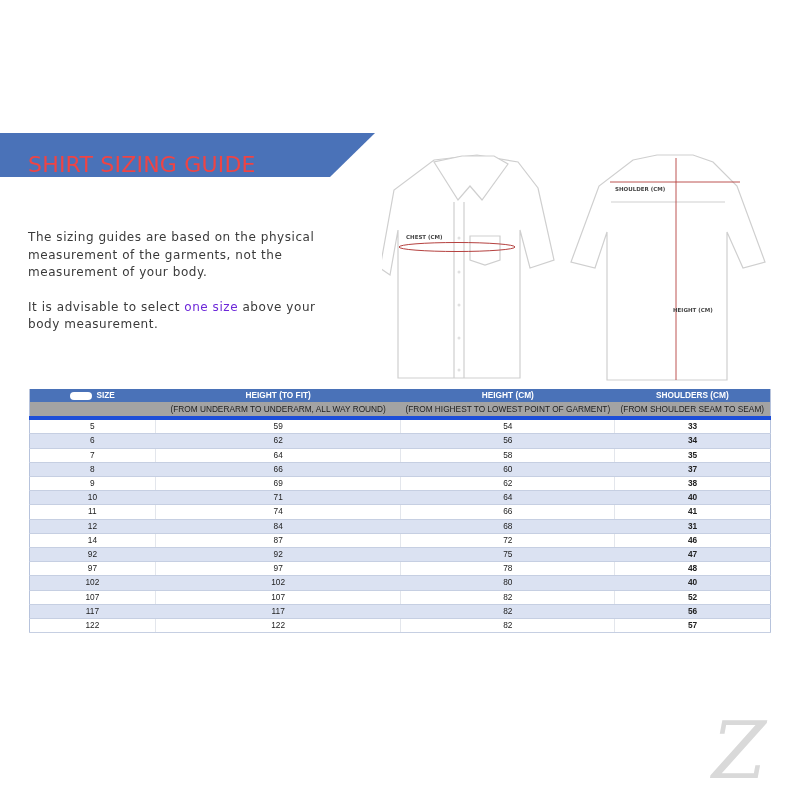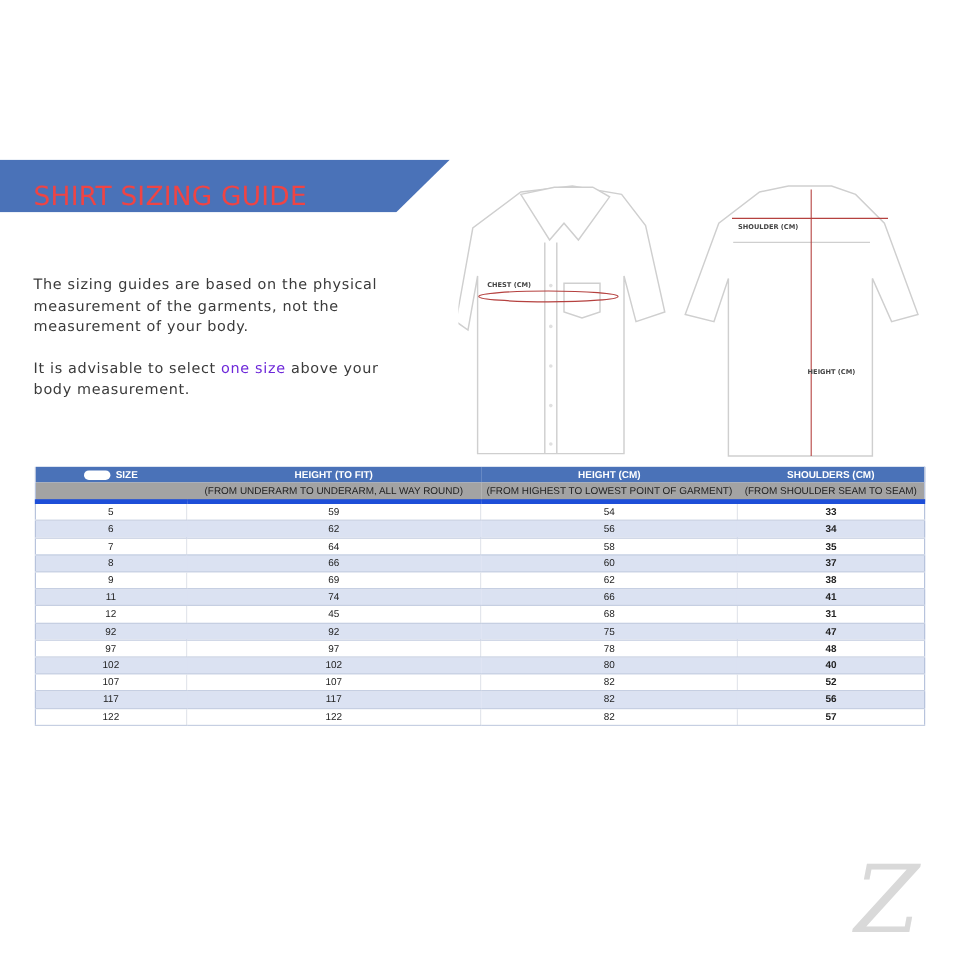--- a/index.html
+++ b/index.html
@@ -111,30 +111,42 @@
         <td>60</td>
         <td>37</td>
       </tr>
       <tr>
         <td>9</td>
         <td>69</td>
         <td>62</td>
         <td>38</td>
       </tr>
       <tr>
+        <td>10</td>
+        <td>71</td>
+        <td>64</td>
+        <td>40</td>
+      </tr>
+      <tr>
         <td>11</td>
         <td>74</td>
         <td>66</td>
         <td>41</td>
       </tr>
       <tr>
         <td>12</td>
-        <td>45</td>
+        <td>84</td>
         <td>68</td>
         <td>31</td>
+      </tr>
+      <tr>
+        <td>14</td>
+        <td>87</td>
+        <td>72</td>
+        <td>46</td>
       </tr>
       <tr>
         <td>92</td>
         <td>92</td>
         <td>75</td>
         <td>47</td>
       </tr>
       <tr>
         <td>97</td>
         <td>97</td>

